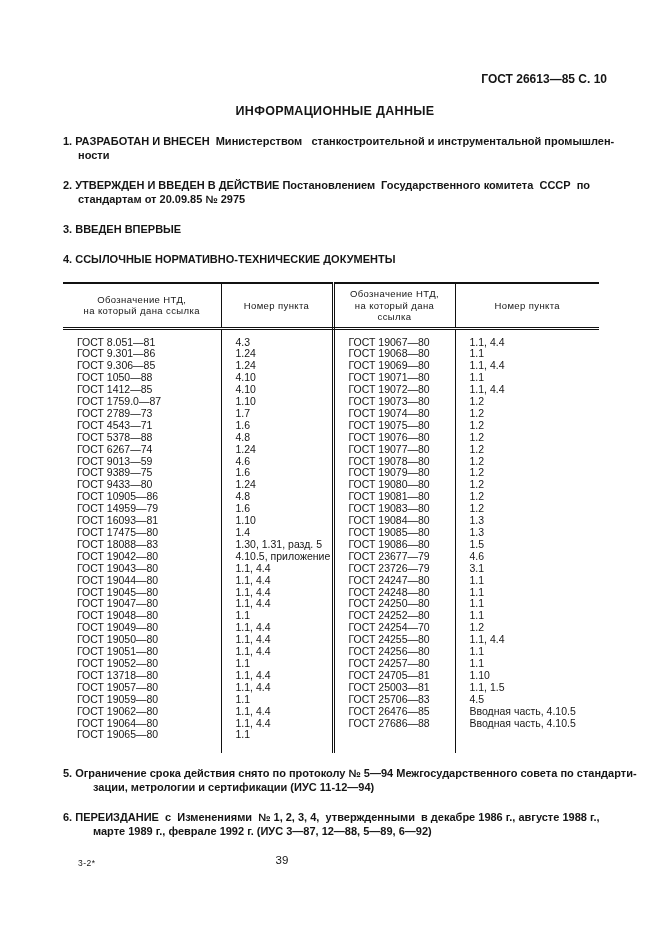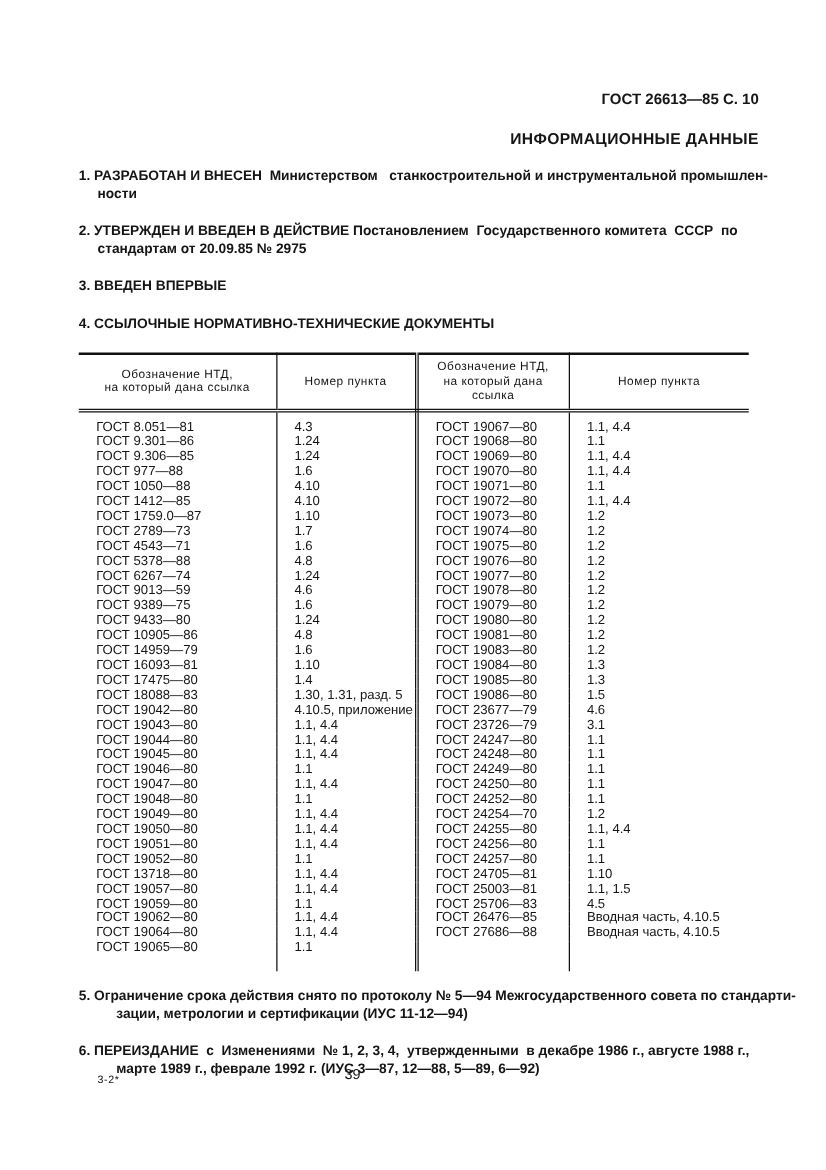--- a/index.html
+++ b/index.html
@@ -18,21 +18,21 @@
     width:544px;
   }
   .page-header{
     text-align:right;
     font-weight:bold;
     font-size:12px;
     line-height:14px;
     white-space:pre;
   }
   .doc-title{
-    text-align:right;
+    text-align:center;
     font-weight:bold;
     font-size:12.5px;
     margin-top:18px;
     margin-bottom:16px;
     letter-spacing:0.3px;
   }
   .doc-item{
     font-weight:bold;
     font-size:11px;
     line-height:14px;
@@ -153,26 +153,20 @@
             <td>ГОСТ 19068—80</td>
             <td>1.1</td>
           </tr>
           <tr>
             <td>ГОСТ 9.306—85</td>
             <td>1.24</td>
             <td>ГОСТ 19069—80</td>
             <td>1.1, 4.4</td>
           </tr>
           <tr>
-            <td>ГОСТ 977—88</td>
-            <td>1.6</td>
-            <td>ГОСТ 19070—80</td>
-            <td>1.1, 4.4</td>
-          </tr>
-          <tr>
             <td>ГОСТ 1050—88</td>
             <td>4.10</td>
             <td>ГОСТ 19071—80</td>
             <td>1.1</td>
           </tr>
           <tr>
             <td>ГОСТ 1412—85</td>
             <td>4.10</td>
             <td>ГОСТ 19072—80</td>
             <td>1.1, 4.4</td>
@@ -273,26 +267,20 @@
             <td>ГОСТ 24247—80</td>
             <td>1.1</td>
           </tr>
           <tr>
             <td>ГОСТ 19045—80</td>
             <td>1.1, 4.4</td>
             <td>ГОСТ 24248—80</td>
             <td>1.1</td>
           </tr>
           <tr>
-            <td>ГОСТ 19046—80</td>
-            <td>1.1</td>
-            <td>ГОСТ 24249—80</td>
-            <td>1.1</td>
-          </tr>
-          <tr>
             <td>ГОСТ 19047—80</td>
             <td>1.1, 4.4</td>
             <td>ГОСТ 24250—80</td>
             <td>1.1</td>
           </tr>
           <tr>
             <td>ГОСТ 19048—80</td>
             <td>1.1</td>
             <td>ГОСТ 24252—80</td>
             <td>1.1</td>

